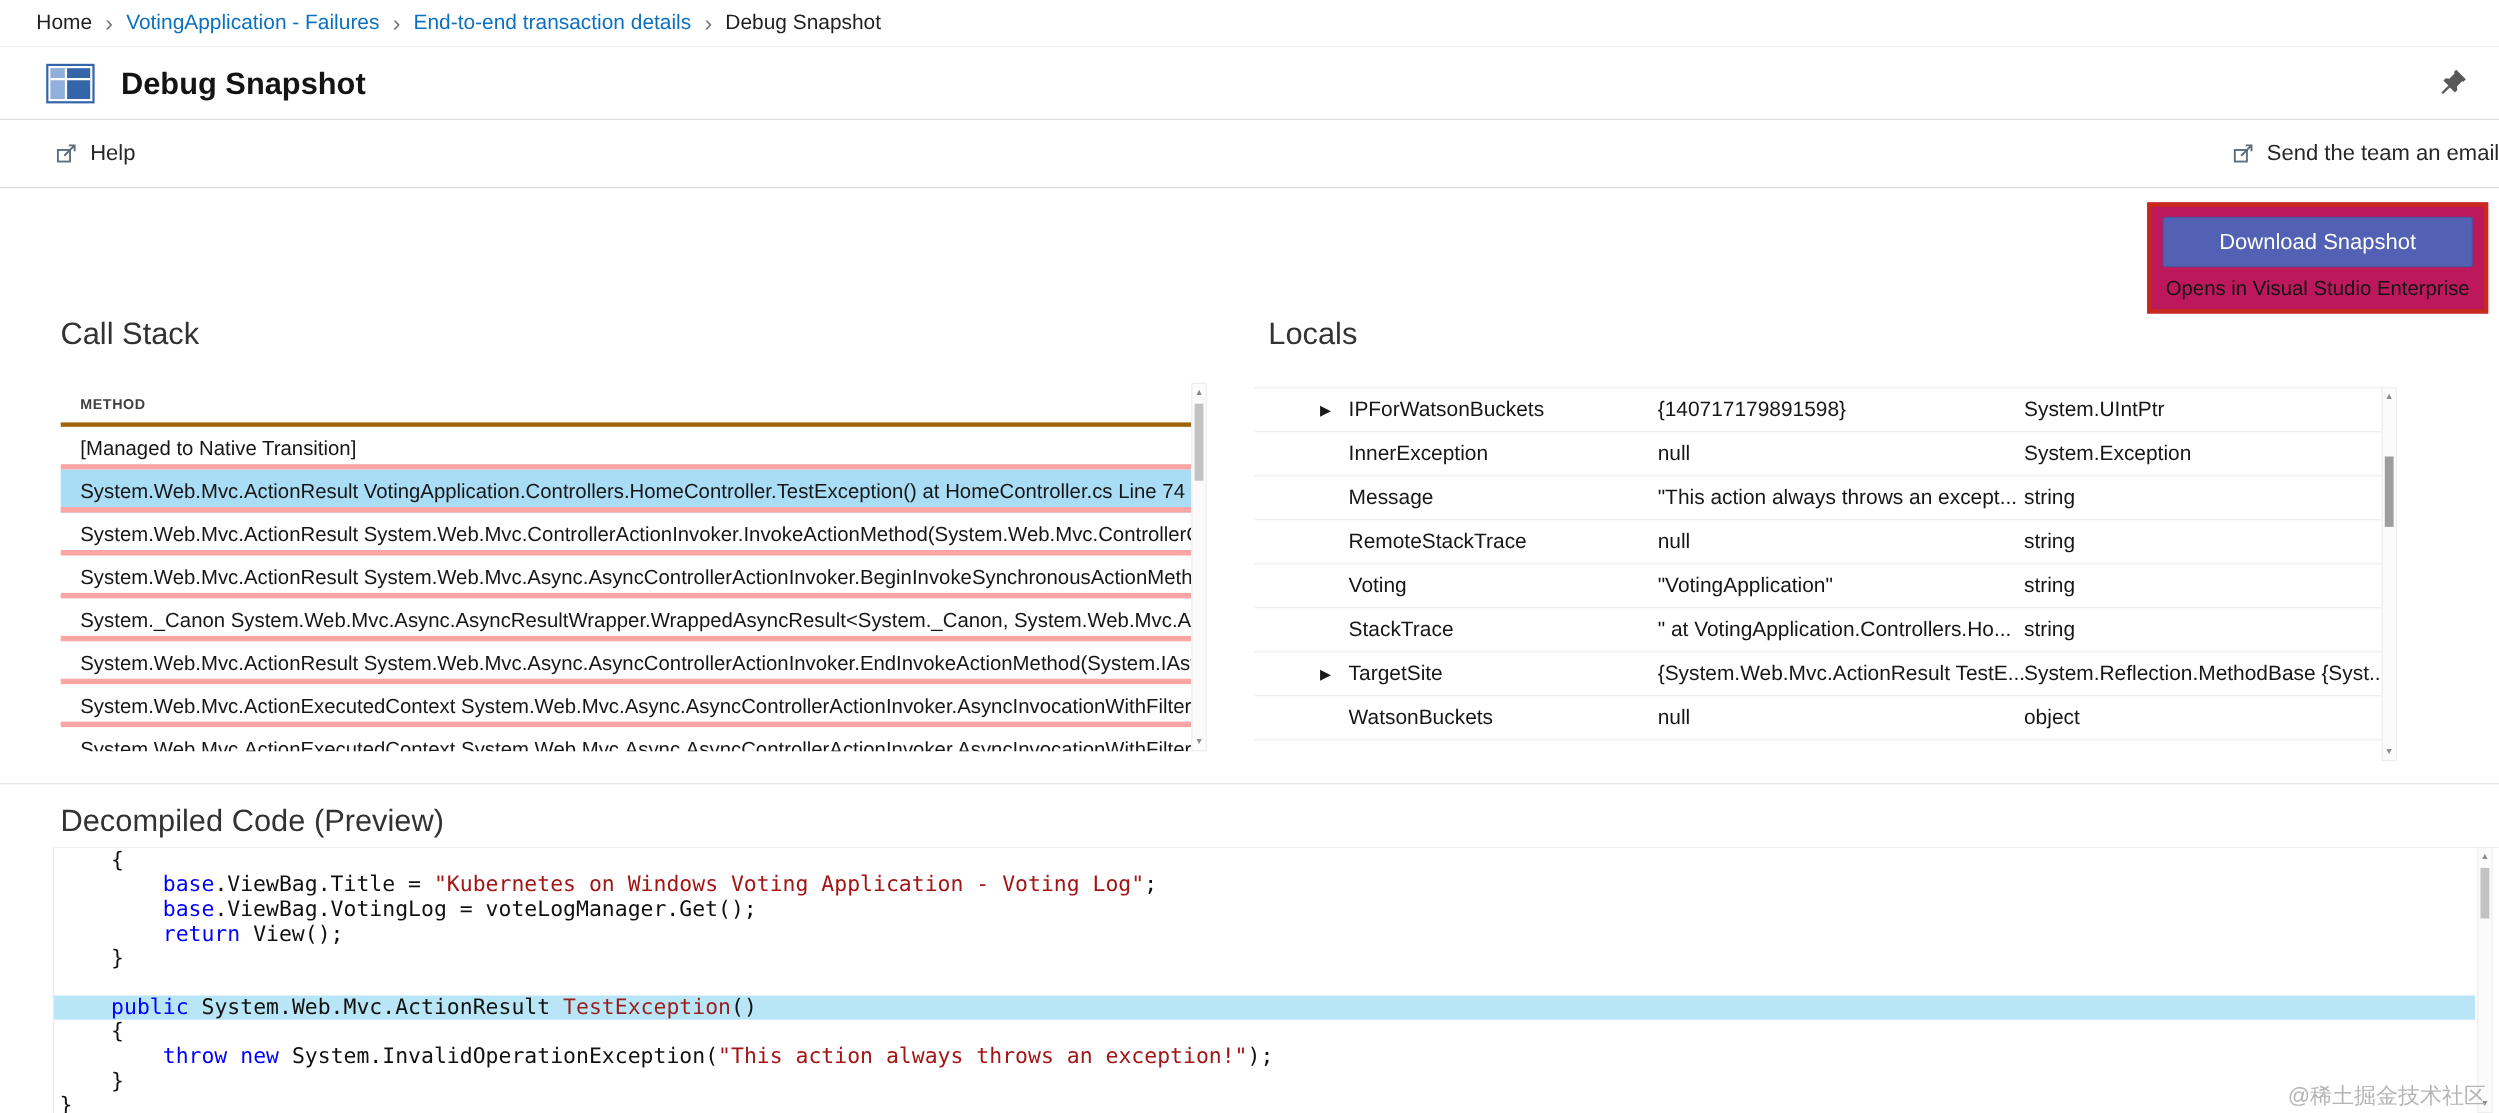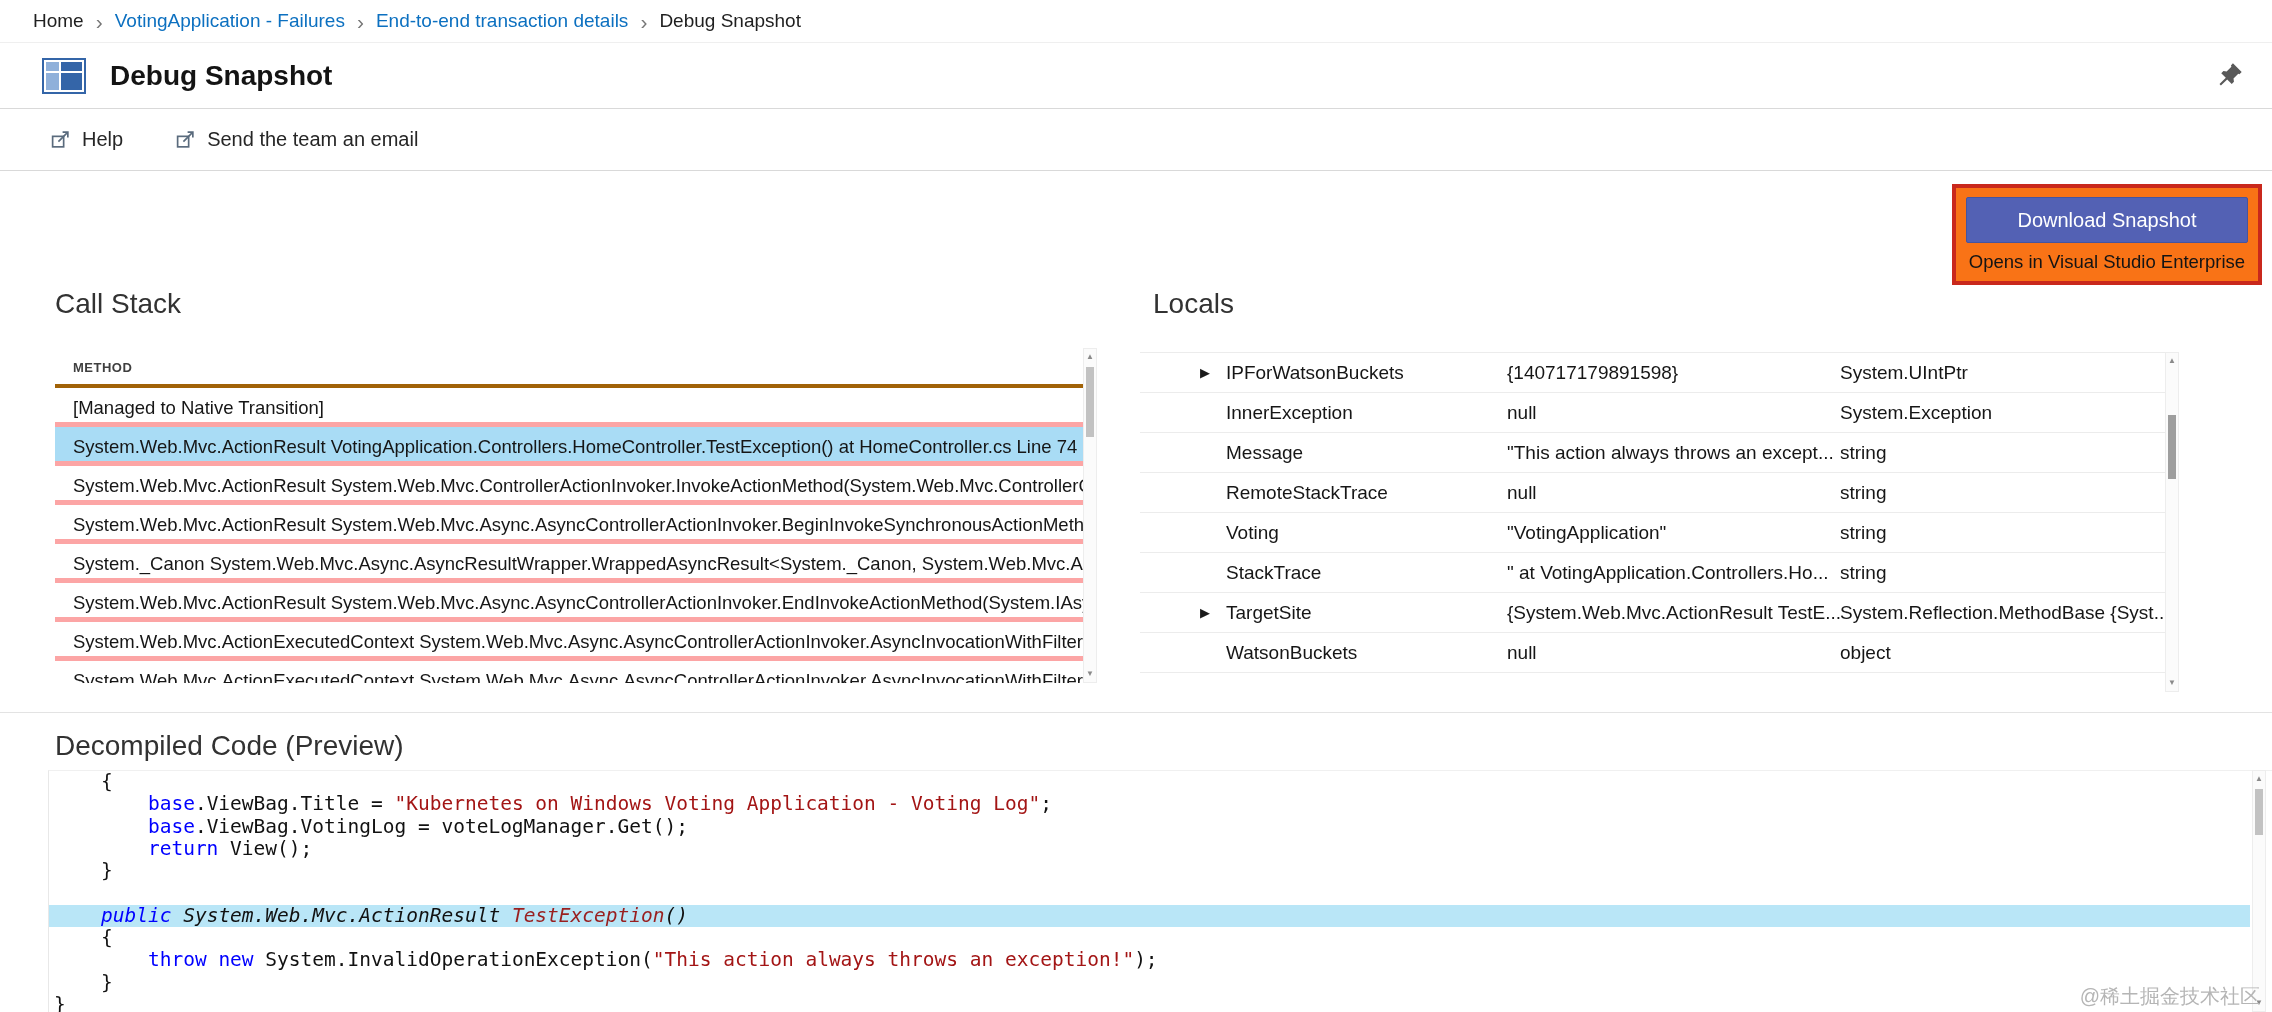--- a/index.html
+++ b/index.html
@@ -19,27 +19,27 @@
   .title-bar { position:absolute; top:43px; left:0; right:0; height:66px;
     border-bottom:1px solid #d9d9d9; display:flex; align-items:center;
     padding-left:40px; gap:22px; }
   .title-icon { width:48px; height:48px; flex:0 0 auto; }
   .page-title { font-size:28px; font-weight:700; color:#141414; }
   .pin-btn { position:absolute; right:26px; top:18px; width:30px; height:30px; cursor:pointer; }
 
   
   .toolbar { position:absolute; top:109px; left:0; right:0; height:62px;
     border-bottom:1px solid #d9d9d9; display:flex; align-items:center;
-    padding-left:50px; gap:52px; }
+    padding-left:50px; gap:52px;justify-content:space-between; }
   .toolbar-item { display:flex; align-items:center; gap:11px; font-size:20px;
     color:#262626; cursor:pointer; }
 
   
   .download-box { position:absolute; top:184px; left:1952px; width:310px;
-    border:4px solid var(--red); background:#f97316; padding:9px 10px 8px;
+    border:4px solid var(--red); background:#be185d; padding:9px 10px 8px;
     text-align:center; }
   .dl-btn { display:block; width:100%; height:46px; background:var(--accent);
     border:1px solid var(--accent-border); border-radius:2px; color:#fff;
     font-size:20px; font-family:"Liberation Sans",sans-serif; cursor:pointer; }
   .dl-sub { margin-top:8px; font-size:18.5px; color:#141414; white-space:nowrap; }
 
   
   .sec-h { position:absolute; font-size:28px; font-weight:400; color:#323232; }
   #cs-title    { left:55px;   top:288px; }
   #loc-title   { left:1111px; top:288px;margin-left:42px; }
@@ -66,21 +66,21 @@
 
   
   .h-divider { position:absolute; left:0; right:0; top:712px; height:1px; background:#e3e3e3; }
 
   
   .code-box { position:absolute; left:48px; top:770px; width:2224px; height:242px;
     overflow:hidden; border-left:1px solid #e8e8e8; border-top:1px solid #f0f0f0;
     font-family:"DejaVu Sans Mono","Liberation Mono",monospace; font-size:19.5px; color:#111; }
   .code-lines { width:calc(100% - 22px); }
   .code-line { height:22.3px; line-height:22.3px; white-space:pre; padding-left:5px; }
-  .code-line.hl { background:var(--code-highlight);font-style:italic; }
+  .code-line.hl { background:var(--code-highlight); }
   .tok-p { color:#111; }
   .tok-k { color:var(--keyword); }
   .tok-s { color:var(--string); }
   .tok-m { color:var(--method); }
 
   
   .vscroll { position:absolute; width:14px; background:#fbfbfb; border:1px solid #ededed; }
   .sb-arrow { position:absolute; left:0; width:100%; height:16px; font-size:8px;
     color:#8a8a8a; text-align:center; line-height:16px; cursor:pointer; }
   .sb-arrow.up { top:0; } .sb-arrow.down { bottom:0; }

